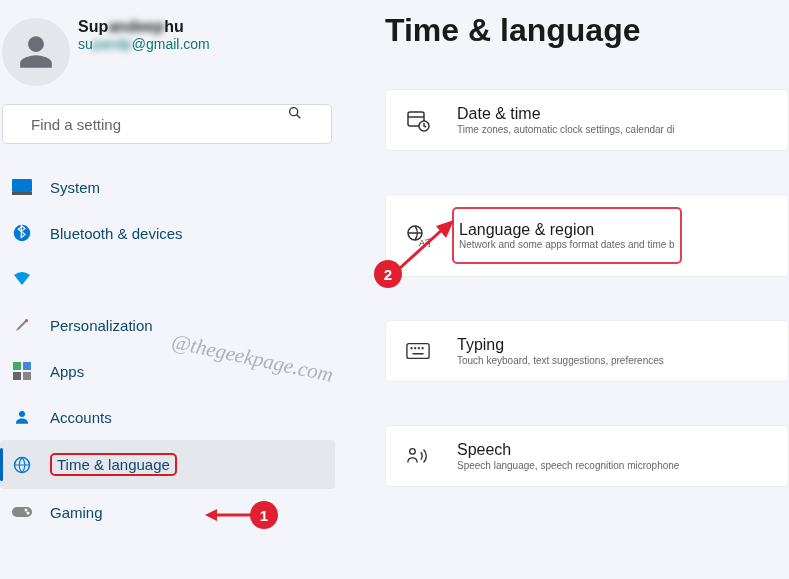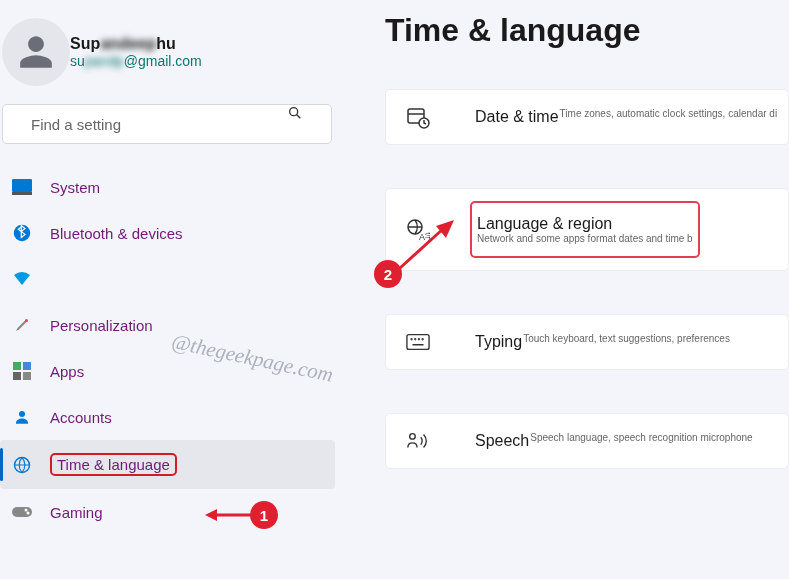--- a/index.html
+++ b/index.html
@@ -1,44 +1,44 @@
 <!DOCTYPE html>
 <html><head>
   <meta charset="utf-8">
   <style>
     * { box-sizing: border-box; margin: 0; padding: 0; }
     body { font-family: "Segoe UI", sans-serif; background: #f3f5fa; width: 789px; height: 579px; overflow: hidden; position: relative; }
     .container { display: flex; height: 100%; }
     .sidebar { width: 335px; padding: 0; }
-    .profile { display: flex; align-items: center; gap: 0; padding: 18px 0 18px 2px; }
+    .profile { display: flex; gap: 8px; padding: 18px 0 18px 2px; }
     .avatar { width: 68px; height: 68px; border-radius: 50%; background: #e4e6eb; display: flex; align-items: center; justify-content: center; }
     .avatar svg { width: 38px; height: 38px; fill: #6b6e76; }
     .profile-text { display: flex; flex-direction: column; }
     .profile-name { font-weight: 600; font-size: 16px; color: #1a1a1a; }
     .profile-email { font-size: 14px; color: #0f766e; }
     .profile-blur { filter: blur(3px); display: inline; }
     .search-wrap { padding: 0 2px 20px 2px; }
     .search-box { position: relative; background: #ffffff; border: 1px solid #d6d8de; border-radius: 5px; width: 330px; height: 40px; display: flex; padding: 0 28px; }
     .search-box input { border: none; outline: none; font-size: 15px; flex: 1; background: transparent; color: #666; }
     .search-box input::placeholder { color: #666; }
     .search-icon { width: 16px; height: 16px; }
     .nav { display: flex; flex-direction: column; gap: 0px; }
-    .nav-item { display: flex; align-items: center; gap: 18px; padding: 13px 12px; cursor: pointer; font-size: 15px; color: #701a75; border-radius: 4px; position: relative; }
+    .nav-item { display: flex; align-items: center; gap: 18px; padding: 13px 12px; cursor: pointer; font-size: 15px; color: #0c4a6e; border-radius: 4px; position: relative; }
     .nav-item.active { background: #e5e7ed; }
     .nav-item .active-bar { position: absolute; left: 0; top: 8px; bottom: 8px; width: 3px; background: #0067c0; border-radius: 2px; display: none; }
     .nav-item.active .active-bar { display: block; }
     .nav-icon { width: 20px; height: 20px; display: flex; align-items: center; justify-content: center; flex-shrink: 0; }
     .annotation-box-1 { border: 2px solid #d61a2a; border-radius: 5px; padding: 1px 5px; display: inline-block; }
     .main { flex: 1; padding: 12px 0 0 50px; }
     .page-title { font-size: 32px; font-weight: 600; color: #1a1a1a; margin-bottom: 40px; }
     .cards { display: flex; flex-direction: column; gap: 5px; }
     .card { background: #fff; border: 1px solid #ececef; border-radius: 5px; padding: 15px 0 15px 20px; display: flex; align-items: center; gap: 27px; cursor: pointer; width: 100%; overflow: hidden; }
     .card.mt { margin-top: 38px; }
     .card-icon { width: 24px; height: 24px; display: flex; align-items: center; justify-content: center; flex-shrink: 0; }
-    .card-text { display: flex; flex-direction: row; gap: 1px; white-space: nowrap; margin-left: 18px; }
+    .card-text { display: flex; flex-direction: column; gap: 1px; white-space: nowrap; }
     .card-title { font-size: 16px; color: #1a1a1a; }
     .card-sub { font-size: 10px; color: #666; }
     .highlight-box { border: 2px solid #e04050; border-radius: 5px; padding: 12px 5px; margin: -3px -5px; }
     .badge { position: absolute; width: 28px; height: 28px; background: #e02030; border-radius: 50%; color: #fff; font-weight: 600; display: flex; align-items: center; justify-content: center; font-size: 15px; }
     .badge-1 { left: 250px; top: 501px; }
     .badge-2 { left: 374px; top: 260px; }
     .arrow { position: absolute; }
     .arrow-1 { left: 205px; top: 506px; }
     .arrow-2 { left: 398px; top: 220px; }
     .watermark { position: absolute; left: 170px; top: 346px; font-size: 21px; color: #9aa1af; transform: rotate(12deg); font-style: italic; pointer-events: none; opacity: 0.8; font-family: Georgia, serif; }

